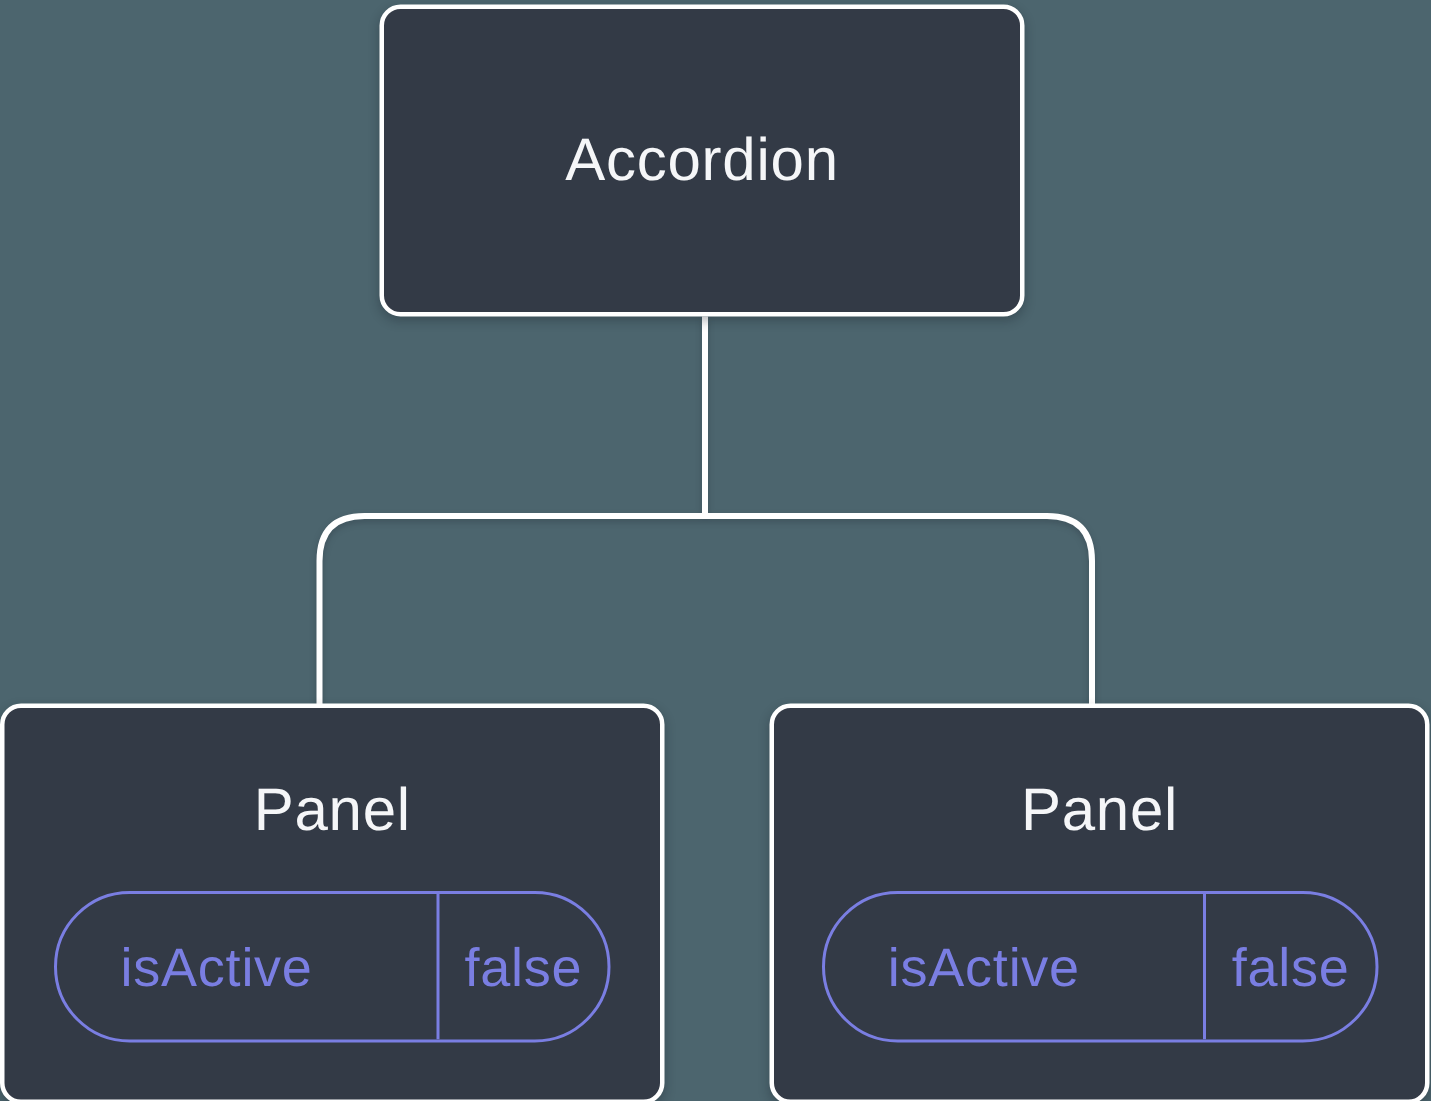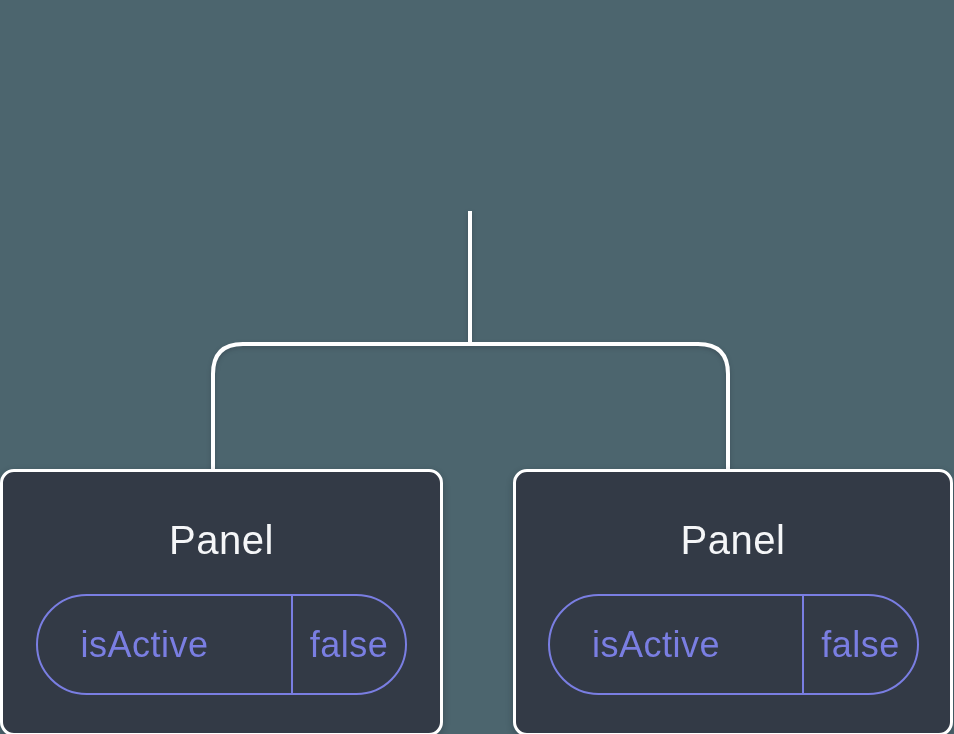--- a/index.html
+++ b/index.html
@@ -93,20 +93,23 @@
 </head>
 <body>
 
 <div class="stage">
 
   <svg class="connectors" viewBox="0 0 954 734" aria-hidden="true">
     <path d="M 470 211 L 470 344"></path>
     <path d="M 213 472 L 213 374 Q 213 344 243 344 L 698 344 Q 728 344 728 374 L 728 472"></path>
   </svg>
 
+  <div class="node root-node">
+    <span class="node-label">Accordion</span>
+  </div>
 
   <div class="node panel-node panel-left">
     <span class="node-label">Panel</span>
     <div class="state-pill">
       <span class="pill-key">isActive</span>
       <span class="pill-value">false</span>
     </div>
   </div>
 
   <div class="node panel-node panel-right">

